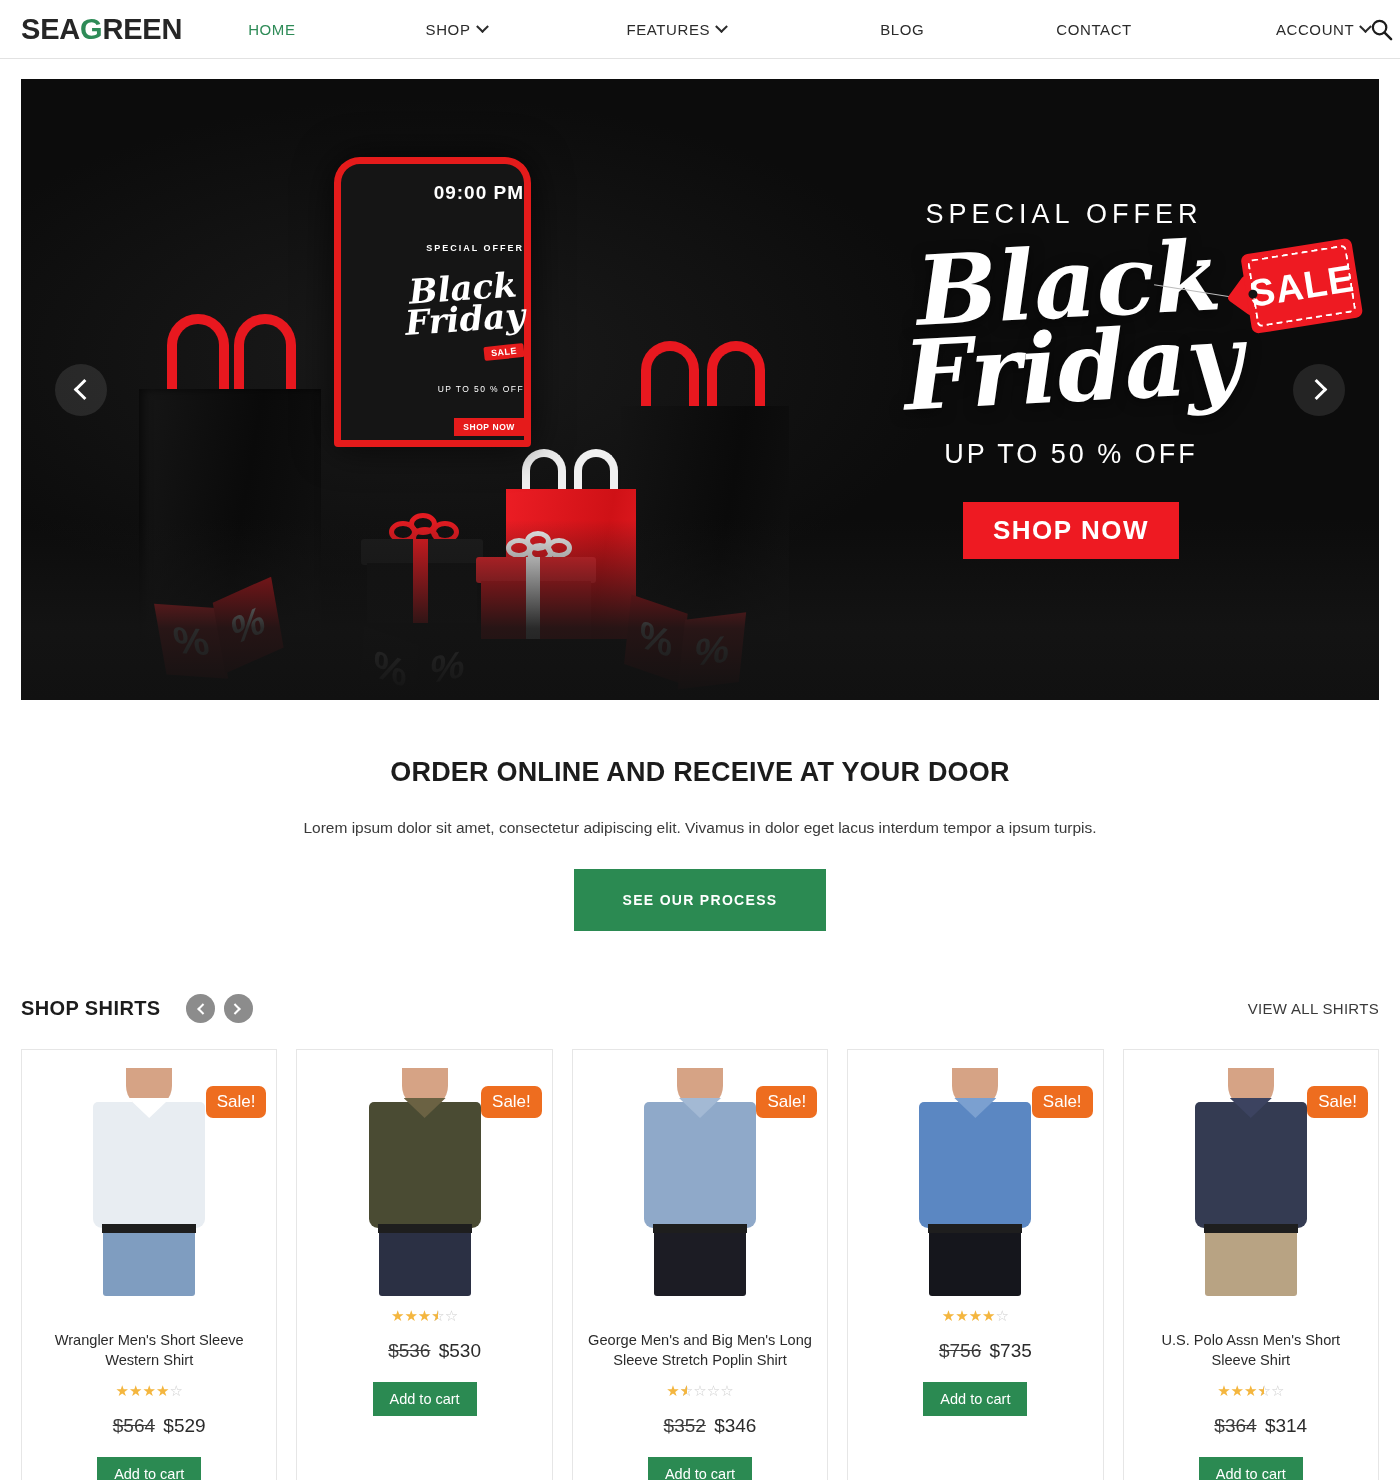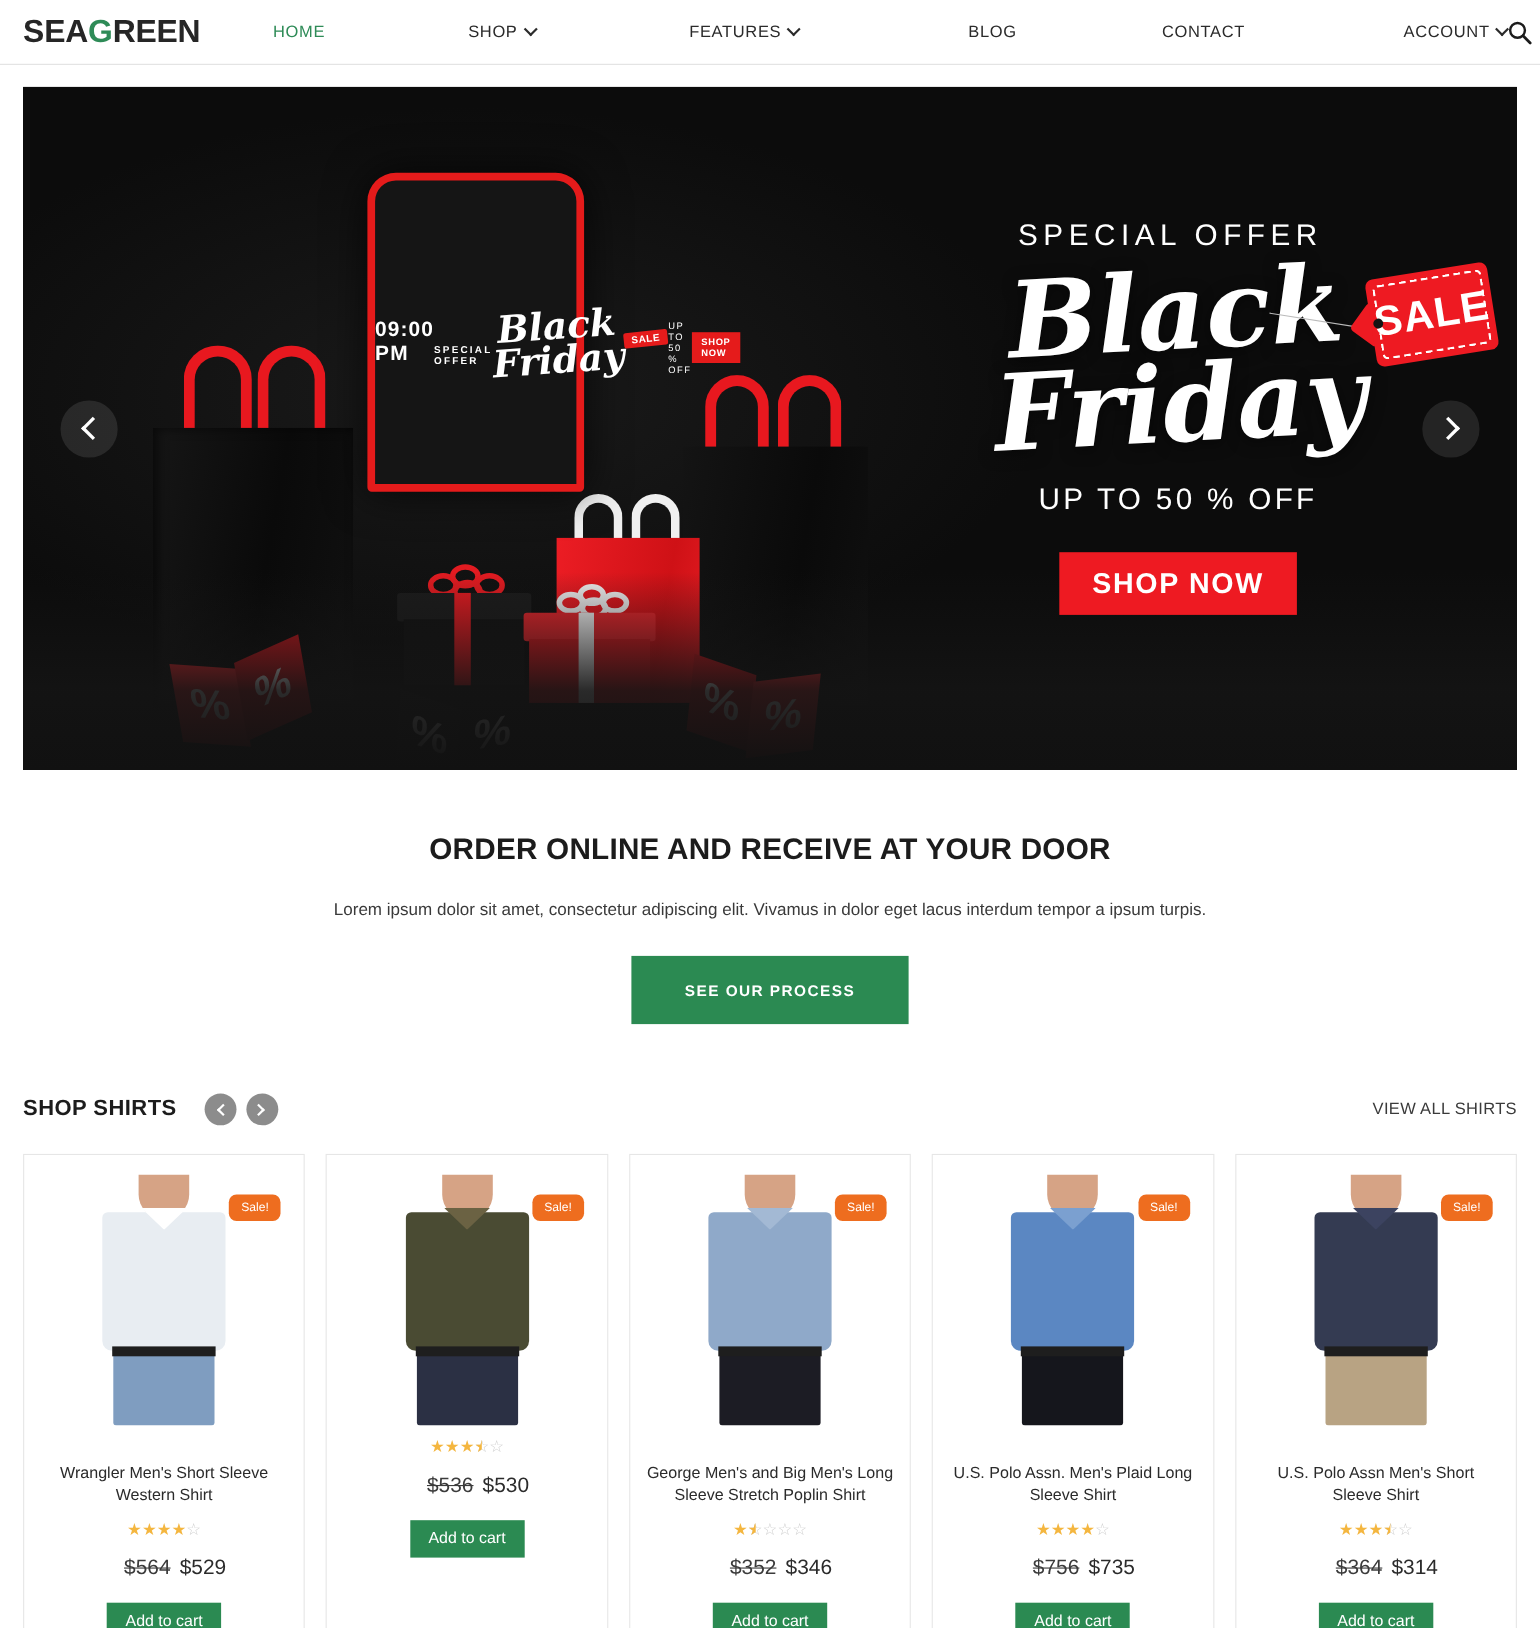--- a/index.html
+++ b/index.html
@@ -94,23 +94,24 @@
     position: absolute;
     left: 313px; top: 78px;
     width: 197px; height: 290px;
     border: 7px solid #e51b1b;
     border-radius: 26px 26px 4px 4px;
     background: #151515;
     box-shadow: 0 0 38px rgba(0,0,0,.7);
   }
   .phone-inner {
     position:absolute; inset:0;
-    display:flex; flex-direction:row; align-items:center;
+    display:flex; flex-direction:column; align-items:flex-end;
     padding-top: 18px;
     color: #fff;
+    gap: 15px;
   }
   .phone-time { font-size:19px; font-weight:700; letter-spacing:1px; }
   .phone-so { font-size:9px; letter-spacing:2px; margin-top:24px; font-weight:600;}
   .phone-bf {
     font-family: "DejaVu Serif", serif;
     font-style: italic;
     font-weight: 700;
     font-size: 34px;
     line-height: .92;
     text-align:center;
@@ -294,22 +295,22 @@
     position:relative;
     min-height: 452px;
   }
   .card-img {
     position:relative;
     width:100%; height:236px;
     display:flex; align-items:flex-end; justify-content:center;
     overflow:hidden;
   }
   .sale-pill {
-    position:absolute; top:26px; right:11px;
-    background:#ee6d1f; color:#fff; font-size:11px;
+    position:absolute; top:26px; right:0;
+    background:#ee6d1f; color:#fff; font-size:17px;
     padding:6px 11px; border-radius:7px; font-weight:400;
     z-index:4;
   }
   .card-title {
     font-size:14.6px; color:#2b2b2b; text-align:center;
     line-height:1.35; margin-top:35px; min-height:40px;
     padding: 0 4px;
   }
   .stars { margin-top:12px; font-size:15px; letter-spacing:0px; line-height:1; }
   .stars .on { color:#f4b63f; }
@@ -579,21 +580,20 @@
     <div class="card-img">
       <div class="sale-pill">Sale!</div>
       <div class="figure">
         <div class="fig-head" style="background:#d6a385"></div>
         <div class="fig-pants" style="background:#15161c"></div>
         <div class="fig-shirt" style="background:#5b87c2"></div>
         <div class="fig-collar" style="background:#7ba0d0"></div>
         <div class="fig-belt"></div>
       </div>
     </div>
-    <div class="card-title">U.S. Polo Assn. Men's Plaid Long Sleeve Shirt</div>
     <div class="stars"><span class="on">★</span><span class="on">★</span><span class="on">★</span><span class="on">★</span><span class="off">☆</span></div>
     <div class="prices">
       <span class="old">$756</span>
       <span class="new">$735</span>
     </div>
     <button class="atc">Add to cart</button>
   </div>
     <div class="card">
     <div class="card-img">
       <div class="sale-pill">Sale!</div>

